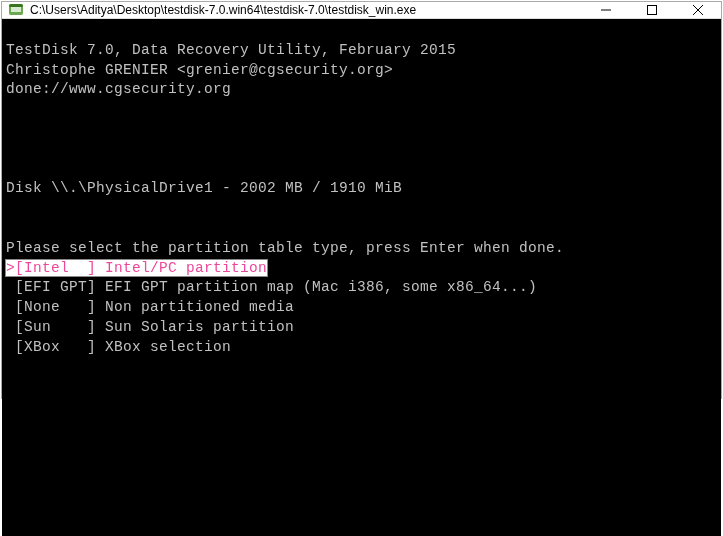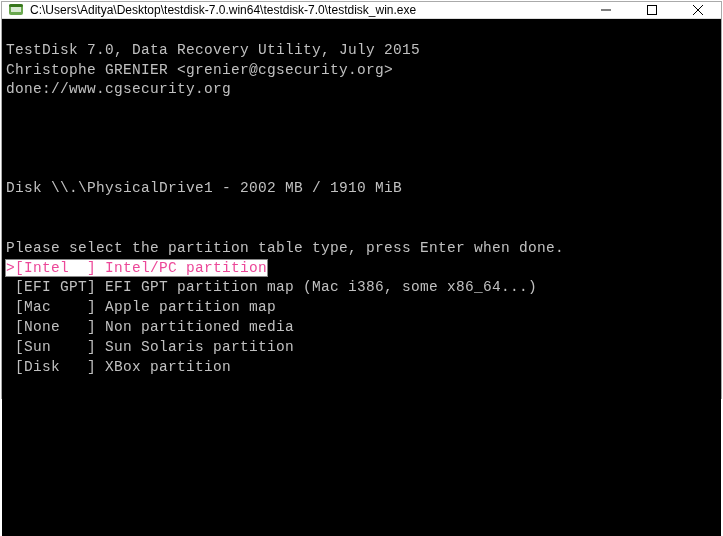--- a/index.html
+++ b/index.html
@@ -95,28 +95,28 @@
       <div class="win-btn close">
         <svg width="10" height="10">
             <line x1="0" y1="0" x2="10" y2="10" stroke="#000" stroke-width="1"></line>
             <line x1="10" y1="0" x2="0" y2="10" stroke="#000" stroke-width="1"></line>
           </svg>
       </div>
     </div>
   </div>
 
   <div class="terminal">
-<span>TestDisk 7.0, Data Recovery Utility, July 2015</span>
+<span>TestDisk 7.0, Data Recovery Utility, February 2015</span>
 <span>Christophe GRENIER &lt;grenier@cgsecurity.org&gt;</span>
 <span>done://www.cgsecurity.org</span>
 <div class="blank"></div>
 <div class="blank"></div>
 <span>Disk \\.\PhysicalDrive1 - 2002 MB / 1910 MiB</span>
 <div class="blank"></div>
 <span>Please select the partition table type, press Enter when done.</span>
-<div><span class="highlight">&gt;[Intel  ] Intel/PC partition</span></div><div> [EFI GPT] EFI GPT partition map (Mac i386, some x86_64...)</div><div> [Mac    ] Apple partition map</div><div> [None   ] Non partitioned media</div><div> [Sun    ] Sun Solaris partition</div><div> [Disk   ] XBox partition</div>
+<div><span class="highlight">&gt;[Intel  ] Intel/PC partition</span></div><div> [EFI GPT] EFI GPT partition map (Mac i386, some x86_64...)</div><div> [None   ] Non partitioned media</div><div> [Sun    ] Sun Solaris partition</div><div> [XBox   ] XBox selection</div>
 <div class="blank"></div>
 <div class="blank"></div>
 <div class="blank"></div>
 
 
 </div>
 </div>
 
 </body></html>

